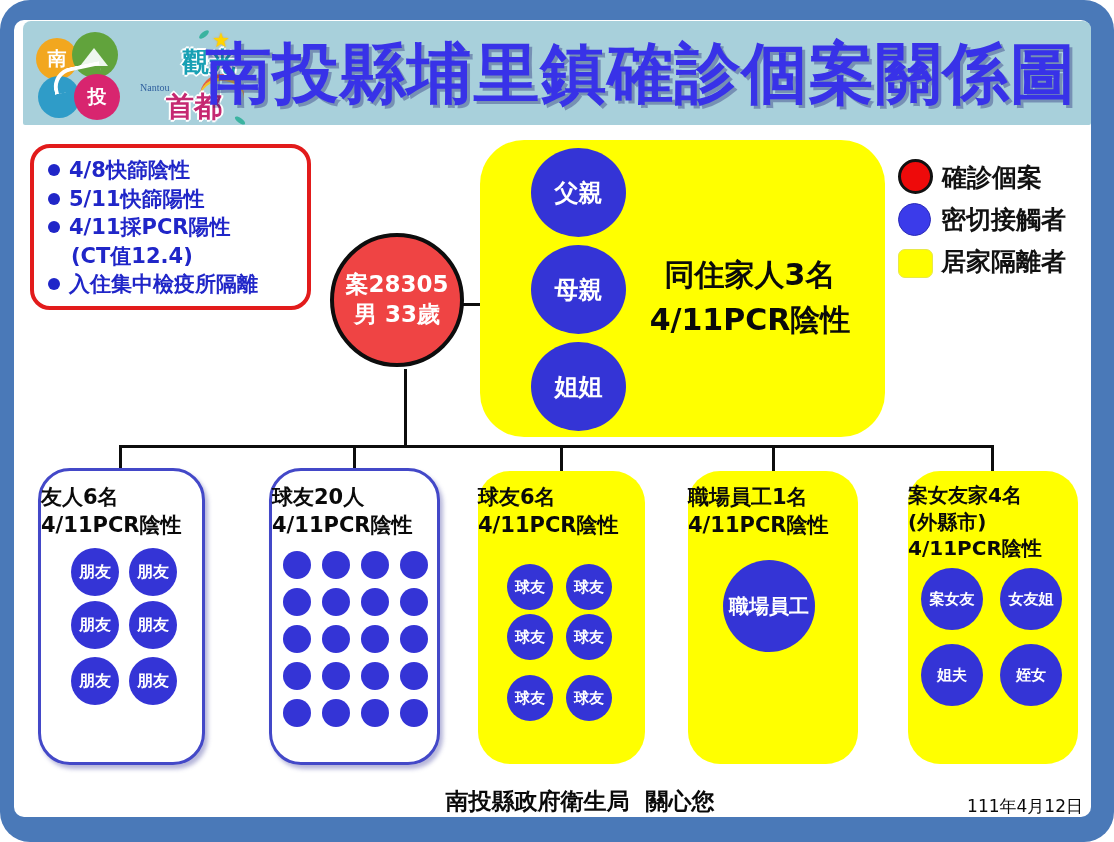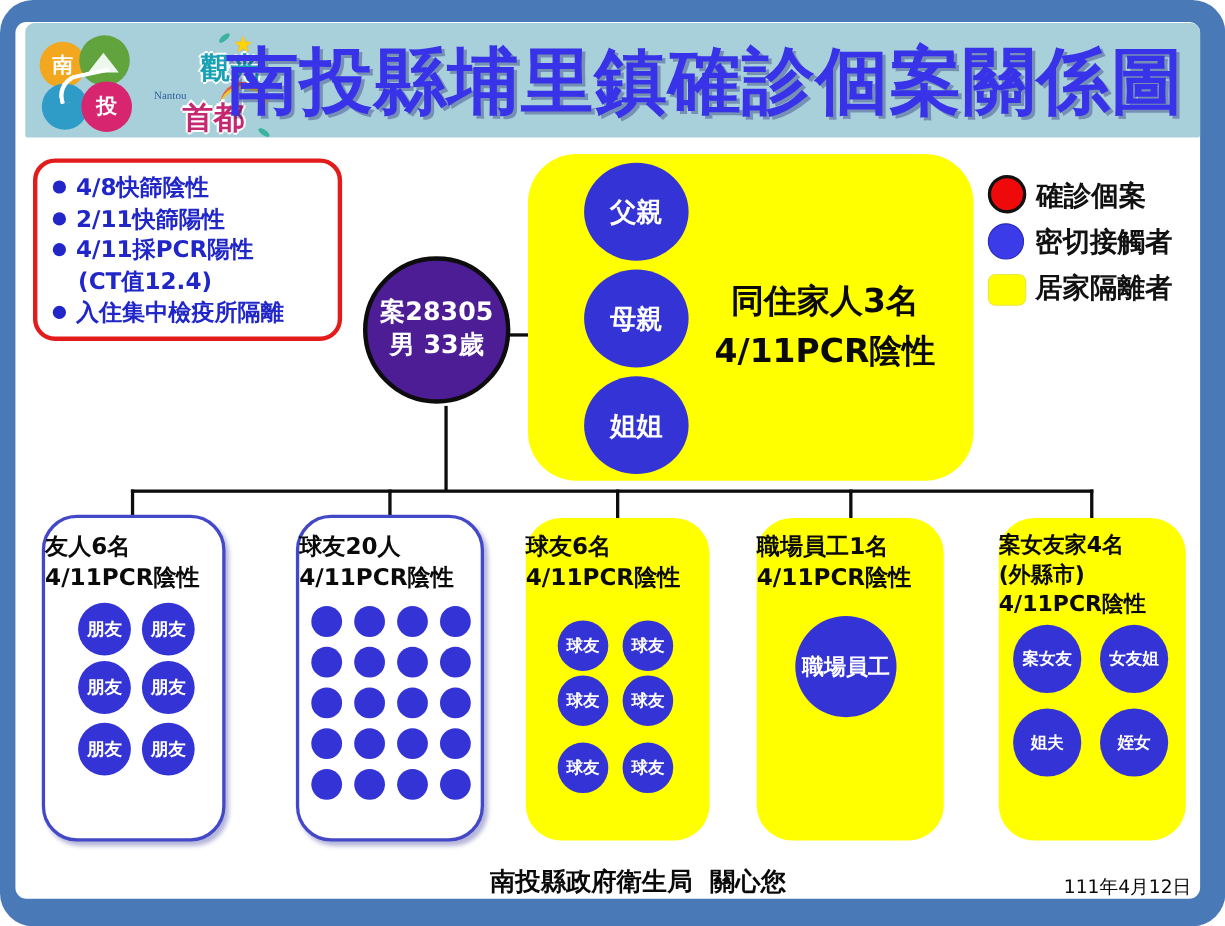--- a/index.html
+++ b/index.html
@@ -50,21 +50,21 @@
 
   
   .notes{position:absolute;left:30px;top:144px;width:281px;height:166px;background:#fff;
          border:4px solid #e21b1b;border-radius:20px;padding:8px 10px 0 12px;box-sizing:border-box;}
   .note-line{display:flex;align-items:center;height:28.5px;font-size:21px;font-weight:bold;color:#2026c8;white-space:nowrap;}
   .note-line .dot{width:12px;height:12px;border-radius:50%;background:#2026c8;margin:0 9px 0 2px;flex:none;}
   .note-line.indent{padding-left:25px;}
 
   
   .index-case{position:absolute;left:330px;top:233px;width:134px;height:134px;border-radius:50%;
-              background:#4c1d95;border:4px solid #0d0d0d;box-sizing:border-box;display:flex;flex-direction:column;
+              background:#ef4444;border:4px solid #0d0d0d;box-sizing:border-box;display:flex;flex-direction:column;
               align-items:center;justify-content:center;color:#fff;font-weight:bold;font-size:23px;line-height:1.3;white-space:nowrap;}
 
   
   .family-box{position:absolute;left:480px;top:140px;width:405px;height:297px;background:#ffff00;border-radius:44px;}
   .fam-circle{position:absolute;width:95px;height:89px;border-radius:50%;background:#3434d6;display:flex;
               align-items:center;justify-content:center;color:#fff;font-weight:bold;font-size:24px;white-space:nowrap;}
   .fam-1{left:531px;top:148px;} .fam-2{left:531px;top:245px;} .fam-3{left:531px;top:342px;}
   .fam-summary{position:absolute;left:618px;top:252px;width:264px;text-align:center;font-size:30px;
                font-weight:bold;color:#0a0a0a;line-height:1.5;white-space:nowrap;}
 
@@ -171,21 +171,21 @@
     </div>
   </div>
 
   <div class="notes">
     <div class="note-line">
       <span class="dot"></span>
       <span>4/8快篩陰性</span>
     </div>
     <div class="note-line">
       <span class="dot"></span>
-      <span>2/11快篩陽性</span>
+      <span>5/11快篩陽性</span>
     </div>
     <div class="note-line">
       <span class="dot"></span>
       <span>4/11採PCR陽性</span>
     </div>
     <div class="note-line indent">
       <span>(CT值12.4)</span>
     </div>
     <div class="note-line">
       <span class="dot"></span>

